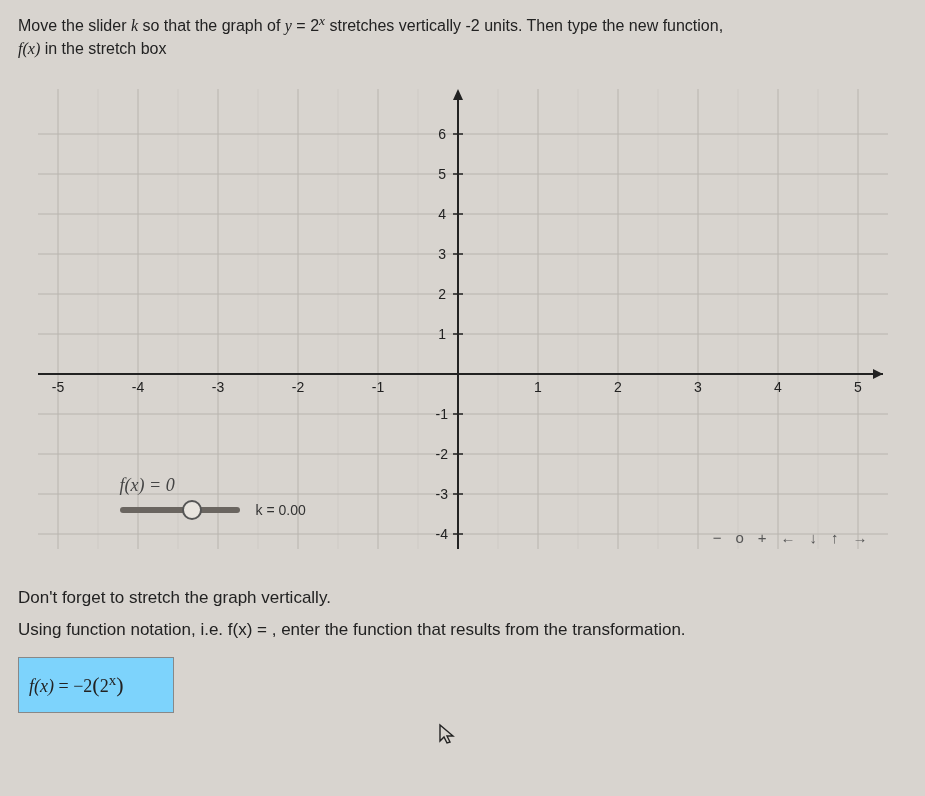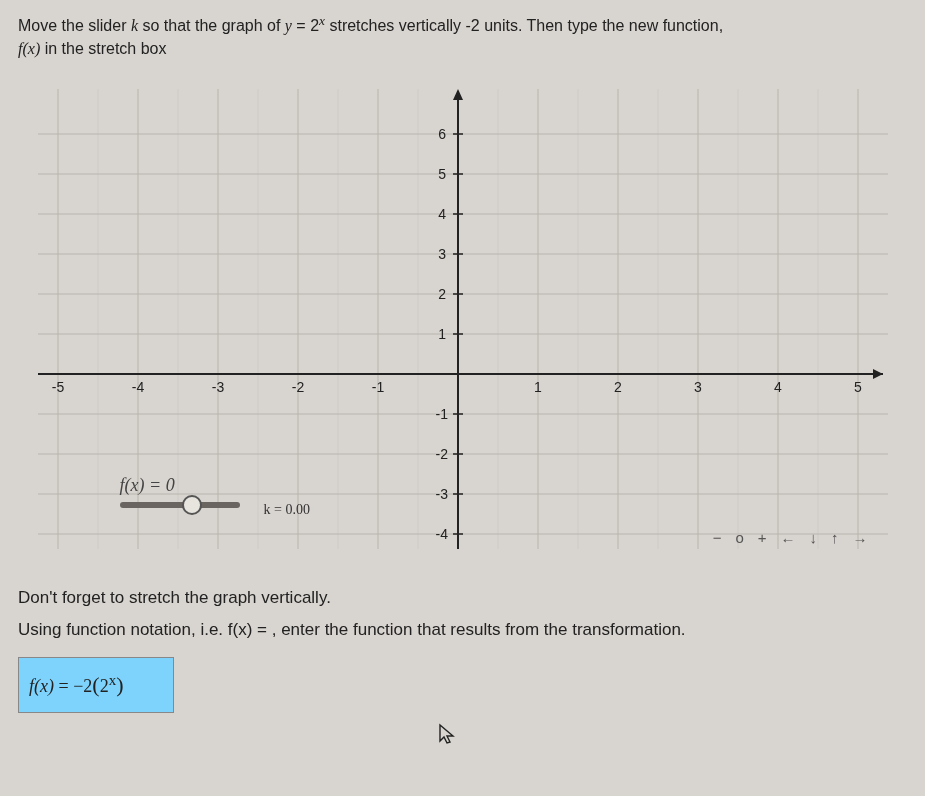--- a/index.html
+++ b/index.html
@@ -35,21 +35,21 @@
     bottom: 46px;
     width: 200px;
   }
   .slider-title {
     font-family: 'Times New Roman', serif;
     font-style: italic;
     font-size: 18px;
     color: #444;
     margin-bottom: 6px;
   }
-  .slider-row { display: flex; align-items: flex-start; gap: 24px; font-family: Liberation Serif, serif; }
+  .slider-row { display: flex; align-items: center; gap: 16px; }
   .track {
     position: relative;
     width: 120px;
     height: 6px;
     background: #6a6560;
     border-radius: 3px;
   }
   .thumb {
     position: absolute;
     top: 50%;

